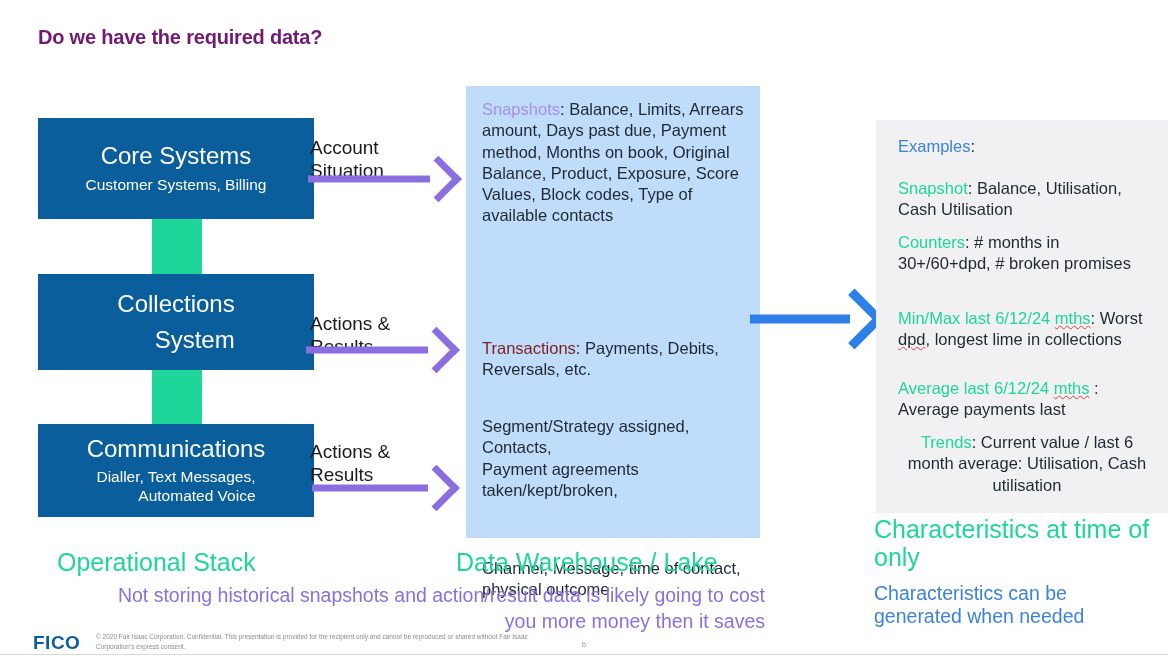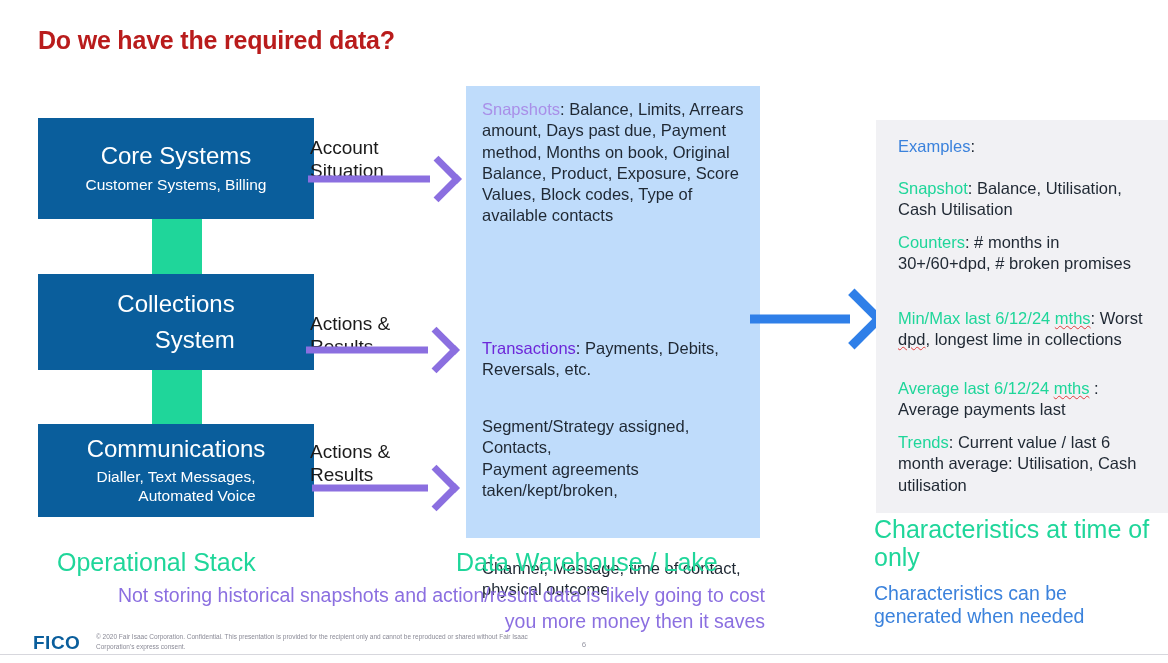--- a/index.html
+++ b/index.html
@@ -8,21 +8,21 @@
     background:#ffffff;
     font-family:"Liberation Sans","DejaVu Sans",sans-serif;
     position:relative;overflow:hidden;
     -webkit-font-smoothing:antialiased;
   }
   .slide{position:absolute;inset:0;background:#fff;}
 
   
   #page-title{
     position:absolute;left:38px;top:26px;
-    font-size:25px;font-weight:bold;color:#b91c1c;
+    font-size:20px;font-weight:bold;color:#701a75;
     letter-spacing:-.2px;white-space:nowrap;
   }
 
   
   .stack-box{
     position:absolute;left:38px;width:276px;
     background:#0a5e9c;color:#ffffff;
     display:flex;flex-direction:column;align-items:center;justify-content:center;
     text-align:right;
   }
@@ -86,21 +86,21 @@
   #characteristics-panel{
     position:absolute;left:876px;top:120px;width:292px;height:393px;
     background:#f1f1f4;
   }
   .ch-block{position:absolute;left:22px;width:258px;color:#1f2833;font-size:16.5px;line-height:1.29;}
   #ch-examples{top:16px;}
   #ch-snapshot{top:58px;}
   #ch-counters{top:112px;}
   #ch-minmax{top:188px;}
   #ch-average{top:258px;}
-  #ch-trends{top:312px;}
+  #ch-trends{top:312px;text-align:center;}
   .kw-blue{color:#3b82dc;}
   .kw-green{color:#1fd69a;}
   .sp{ text-decoration:underline; text-decoration-color:#e23b3b;
        text-decoration-style:wavy; text-decoration-thickness:1px;
        text-underline-offset:1px; }
 
   
   #caption-operational{
     position:absolute;left:57px;top:548px;color:#1fd69a;font-size:25px;
   }
@@ -183,21 +183,21 @@
   <div class="purple-arrow" id="arrow-3">
       <span class="shaft"></span>
       <span class="head"></span>
     </div>
 
   <div id="data-warehouse-panel">
     <div class="dw-block" id="dw-snapshots">
       <span class="kw-purple" style="color: rgb(169, 143, 232);">Snapshots</span><span>: Balance, Limits, Arrears amount, Days past due, Payment method, Months on book, Original Balance, Product, Exposure, Score Values, Block codes, Type of available contacts</span>
     </div>
     <div class="dw-block" id="dw-transactions">
-      <span class="kw-purple" style="color: #6d28d9; text-align: right;">Transactions</span><span>: Payments, Debits, Reversals, etc.</span>
+      <span class="kw-purple" style="color: #7f1d1d; text-align: right;">Transactions</span><span>: Payments, Debits, Reversals, etc.</span>
     </div>
     <div class="dw-block" id="dw-segment" style="white-space:pre-line">Segment/Strategy assigned, Contacts,
 Payment agreements taken/kept/broken,</div>
     <div class="dw-block" id="dw-channel">Channel, Message, time of contact, physical outcome</div>
   </div>
 
   <div id="blue-arrow">
       <span class="shaft"></span>
       <span class="head"></span>
     </div>

